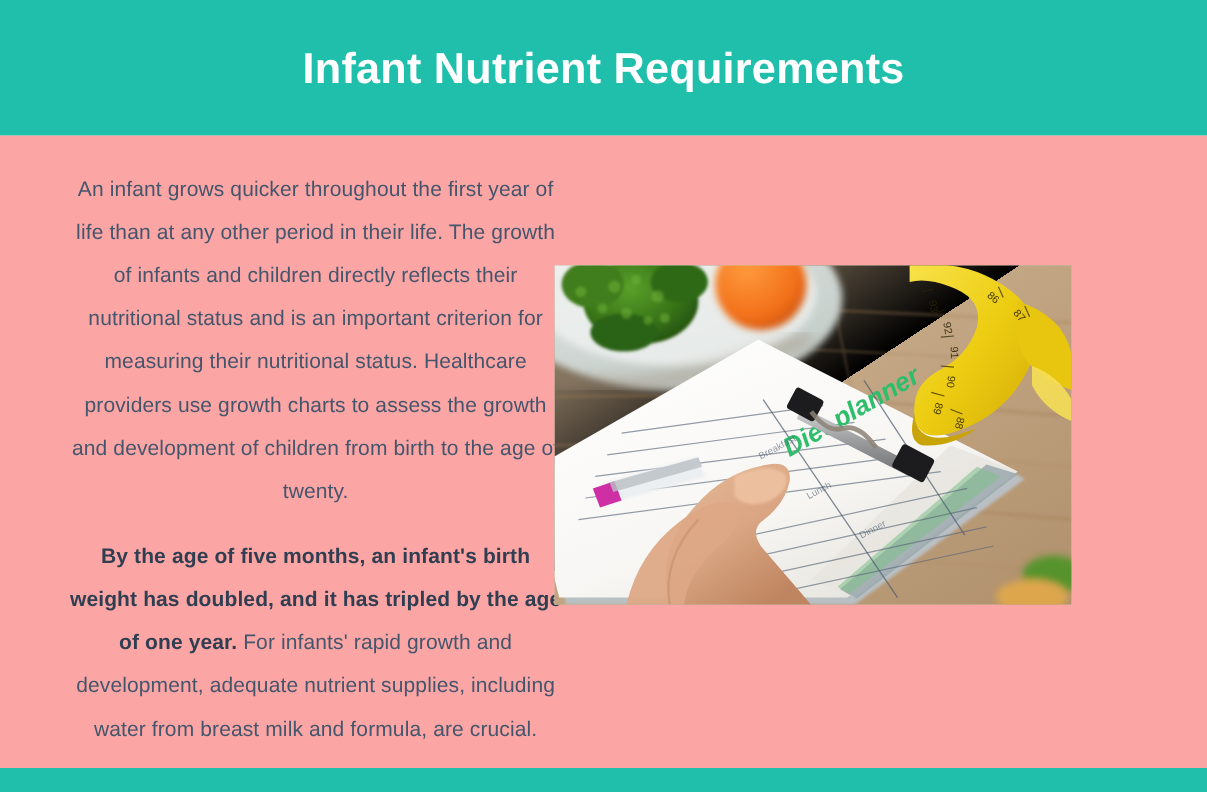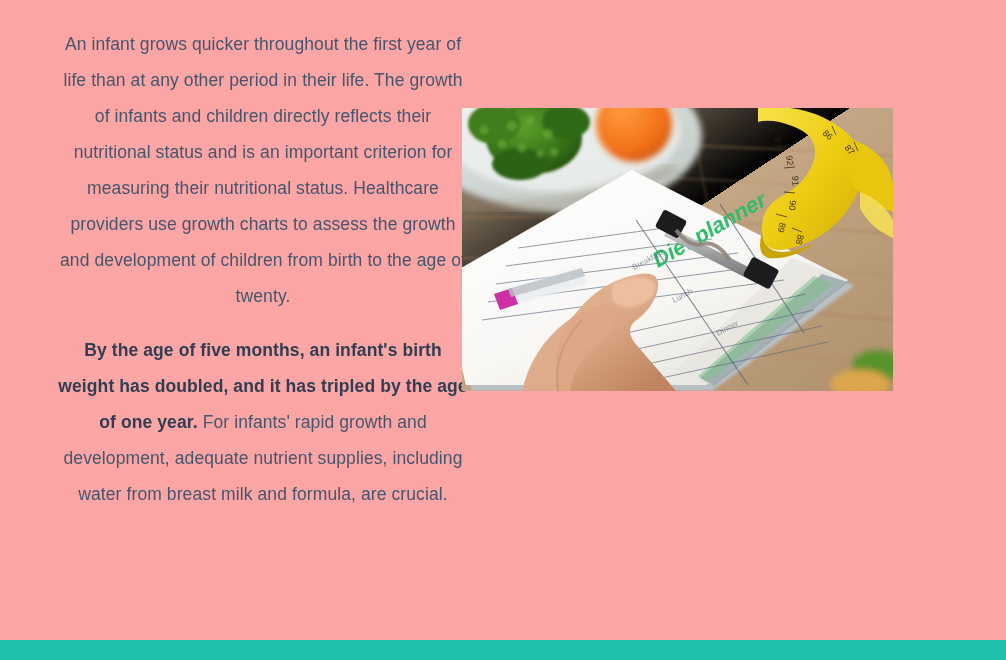--- a/index.html
+++ b/index.html
@@ -91,20 +91,23 @@
     height: 20px;
     background: #20bfac;
     flex: none;
   }
 </style>
 </head>
 <body>
 
 <div class="slide">
 
+  <div class="header-bar">
+    <h1 class="header-title">Infant Nutrient Requirements</h1>
+  </div>
 
   <div class="content-area">
 
     <div class="text-column">
       <p class="para">An infant grows quicker throughout the first year of life than at any other period in their life. The growth of infants and children directly reflects their nutritional status and is an important criterion for measuring their nutritional status. Healthcare providers use growth charts to assess the growth and development of children from birth to the age of twenty.</p>
 
       <p class="para">
         <span class="bold-lead">By the age of five months, an infant's birth weight has doubled, and it has tripled by the age of one year.</span><span> For infants' rapid growth and development, adequate nutrient supplies, including water from breast milk and formula, are crucial.</span>
       </p>
     </div>

